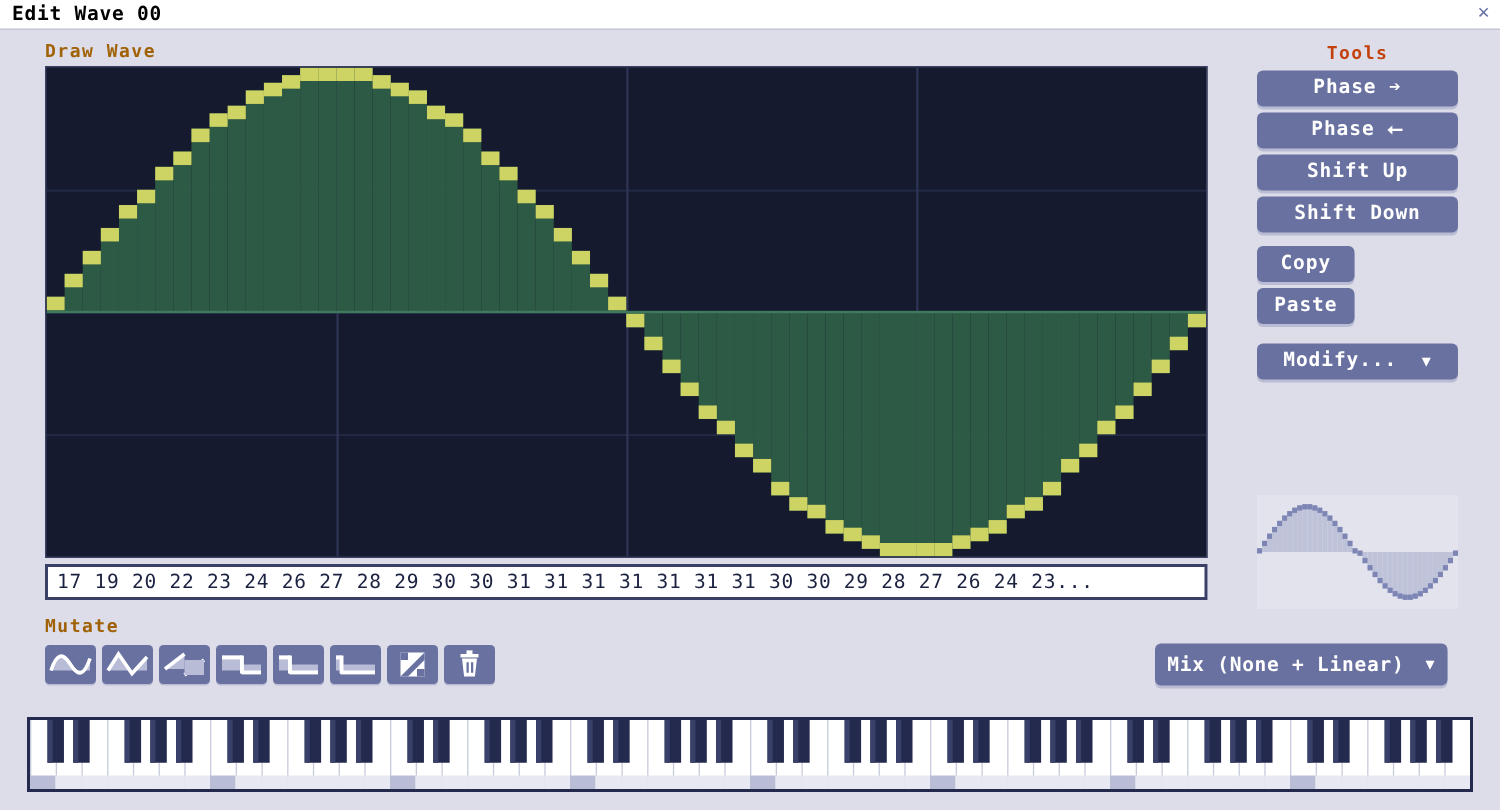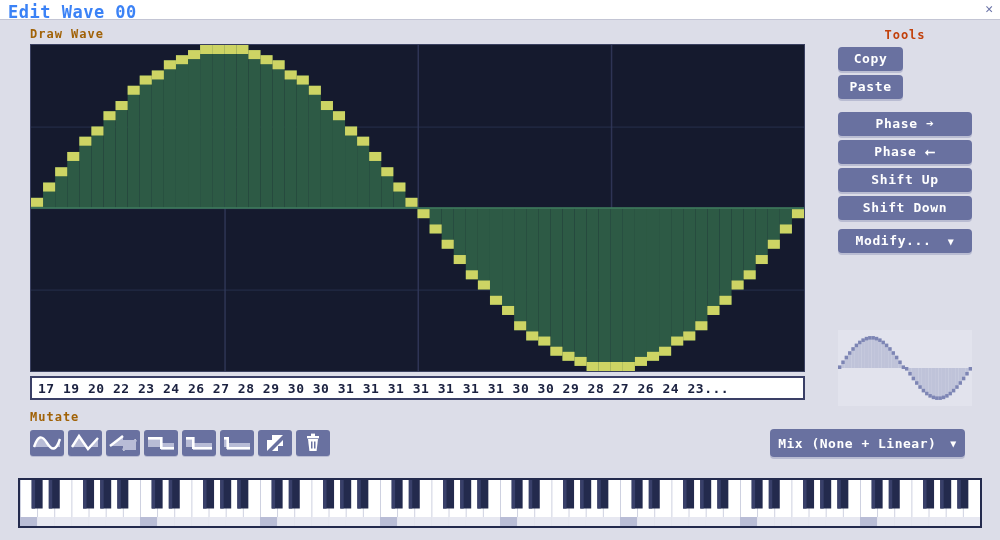--- a/index.html
+++ b/index.html
@@ -12,21 +12,21 @@
   .app{position:relative;width:1000px;height:540px;background:#dcdde8;}
 
   
   .titlebar{
     position:absolute;left:0;top:0;width:1000px;height:19px;
     background:#ffffff;
     border-bottom:1px solid #c3c5d4;
   }
   .titlebar .title{
     position:absolute;left:8px;top:2px;
-    font-size:17px;font-weight:bold;color:#3b82f6;
+    font-size:13px;font-weight:bold;color:#000000;
     letter-spacing:0.5px;
   }
   .titlebar .close{
     position:absolute;right:7px;top:2px;
     font-size:13px;color:#6b74a8;cursor:pointer;line-height:14px;
   }
 
   
   .seclabel{
     position:absolute;
@@ -40,21 +40,21 @@
     border:1px solid #3a4060;
     box-sizing:border-box;
     overflow:hidden;
   }
   .wave-wrap svg{display:block;width:100%;height:100%;}
 
   
   .numstrip{
     position:absolute;left:30px;top:376px;width:775px;height:24px;
     background:#ffffff;border:2px solid #3a3f66;box-sizing:border-box;
-    font-size:13px;font-weight:bold;color:#1b2140;
+    font-size:13px;font-weight:normal;color:#1b2140;
     letter-spacing:0.5px;
     white-space:nowrap;overflow:hidden;
     padding:3px 6px 0 6px;
   }
 
   
   .preset-row{position:absolute;left:30px;top:430px;display:flex;gap:4px;}
   .pbtn{
     width:34px;height:26px;background:#6971a0;border:none;
     border-radius:3px;cursor:pointer;position:relative;
@@ -331,29 +331,29 @@
 
   <div class="mixsel">
     <span>Mix (None + Linear)</span>
     <span style="font-size:10px;">▼</span>
   </div>
 
   <div class="tools">
     <div class="tools-label">Tools</div>
 
     <div class="grp">
-      <button class="tbtn half" style="margin-right:2px;">Copy</button>
-      <button class="tbtn half">Paste</button>
-    </div>
-
-    <div class="grp">
       <button class="tbtn">Phase ➔</button>
       <button class="tbtn">Phase ⭠</button>
       <button class="tbtn">Shift Up</button>
       <button class="tbtn">Shift Down</button>
+    </div>
+
+    <div class="grp">
+      <button class="tbtn half" style="margin-right:2px;">Copy</button>
+      <button class="tbtn half">Paste</button>
     </div>
 
 
     <div class="grp">
       <button class="tbtn">
         <span>Modify...</span>
         <span style="font-size:10px;margin-left:8px;">▼</span>
       </button>
     </div>
   </div>

